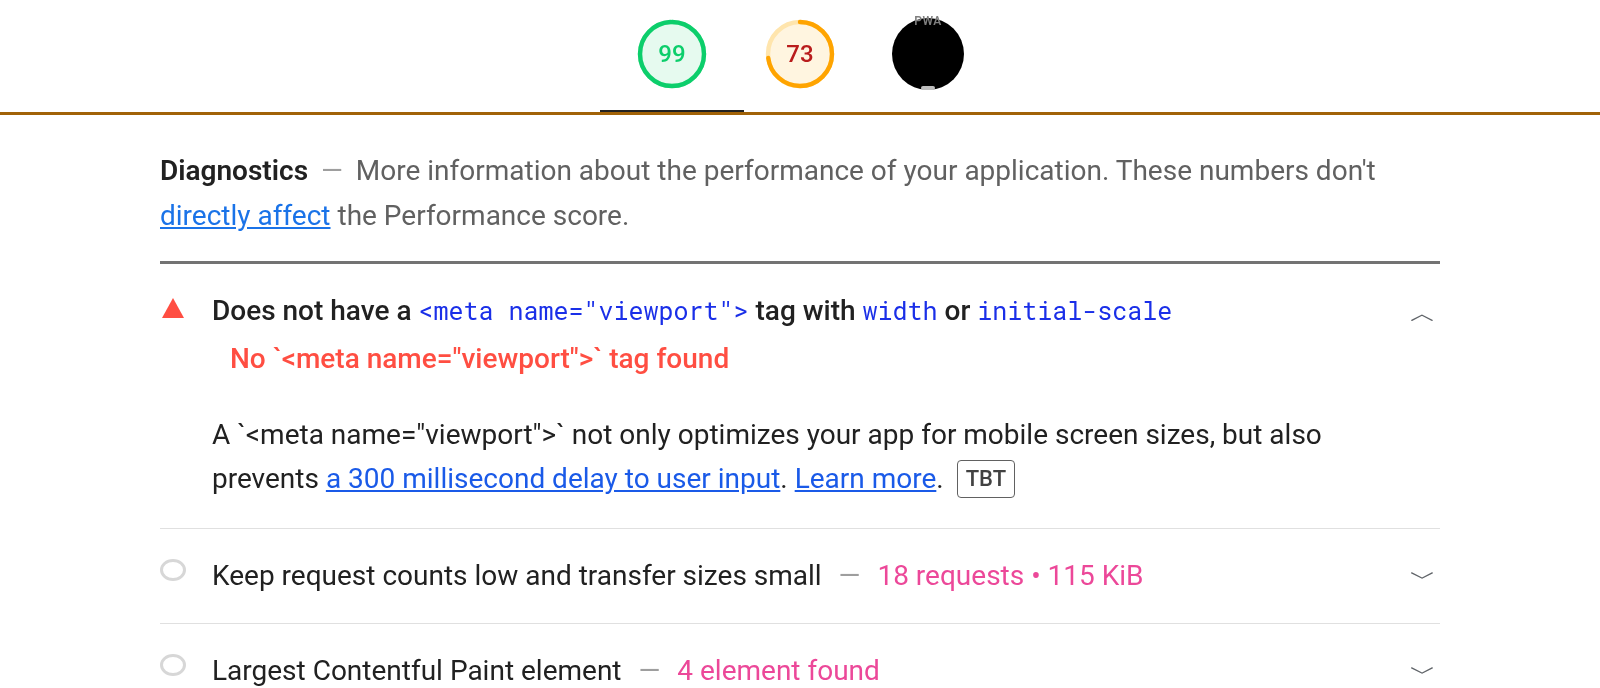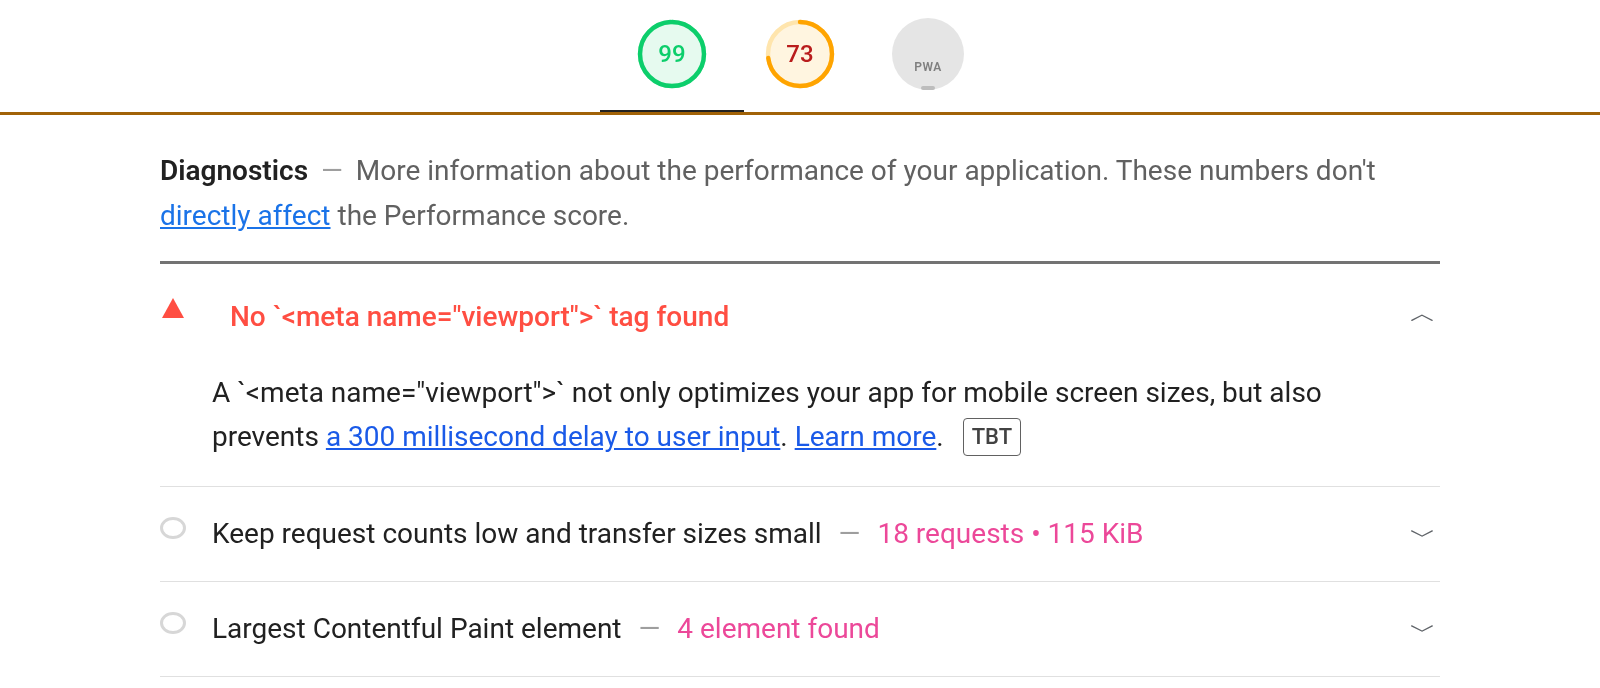--- a/index.html
+++ b/index.html
@@ -28,24 +28,24 @@
   .score .val {
     position: relative;
     font-size: 24px;
     font-weight: 500;
   }
   .score.green .val  { color: #0cce6b; }
   .score.orange .val { color: #b91c1c; }
   .score.pwa {
     width: 72px; height: 72px;
     border-radius: 50%;
-    background: #e5e5e5;
+    background: #000000;
     display: flex; flex-direction: column;
-    align-items: center; justify-content: flex-end;
-    gap: 8px;
+    align-items: center; justify-content: space-between;
+    gap: 0;
     color: #7f7f7f;
     font-size: 12px; font-weight: 600;
     letter-spacing: 0.5px;
   }
   .score.pwa .dash { width: 14px; height: 4px; background: #bdbdbd; border-radius: 2px; }
   .score.pwa .pwa-label { position: relative; top: -4px; }
   .score-tab-underline {
     position: absolute;
     left: -36px; right: -36px; bottom: -22px;
     height: 2px; background: #212121;
@@ -119,21 +119,21 @@
     line-height: 1.6;
     margin-top: 38px;
   }
   .desc a { color: #1a5ae8; text-decoration: underline; }
   .tag {
     display: inline-block;
     border: 1px solid #616161;
     border-radius: 4px;
     font-size: 22px;
     padding: 0 8px;
-    margin-left: 12px;
+    margin-left: 6px;
     color: #424242;
     vertical-align: 2px;
     font-weight: 500;
   }
 
   .collapsed .headline {
     font-size: 28px;
     color: #212121;
     font-weight: 400;
   }
@@ -182,20 +182,28 @@
     <span> the Performance score.</span>
   </div>
 
   <div class="audit">
     <div class="status-icon red-triangle">
       <svg viewBox="0 0 20 18">
           <polygon points="10,0 20,18 0,18" fill="#ff4e42"></polygon>
         </svg>
     </div>
     <div class="body">
+      <div class="headline">
+        <span>Does not have a </span>
+        <span class="mono">&lt;meta name="viewport"&gt;</span>
+        <span> tag with </span>
+        <span class="mono">width</span>
+        <span> or </span>
+        <span class="mono">initial-scale</span>
+      </div>
       <div class="err-msg">No `&lt;meta name="viewport"&gt;` tag found</div>
       <div class="desc">
         <span>A `&lt;meta name="viewport"&gt;` not only optimizes your app for mobile screen sizes, but also prevents </span>
         <a href="#">a 300 millisecond delay to user input</a><span>. </span><a href="#">Learn more</a><span>. </span><span class="tag">TBT</span>
       </div>
     </div>
     <div class="chevron">︿</div>
   </div>
 
   <div class="audit collapsed">

